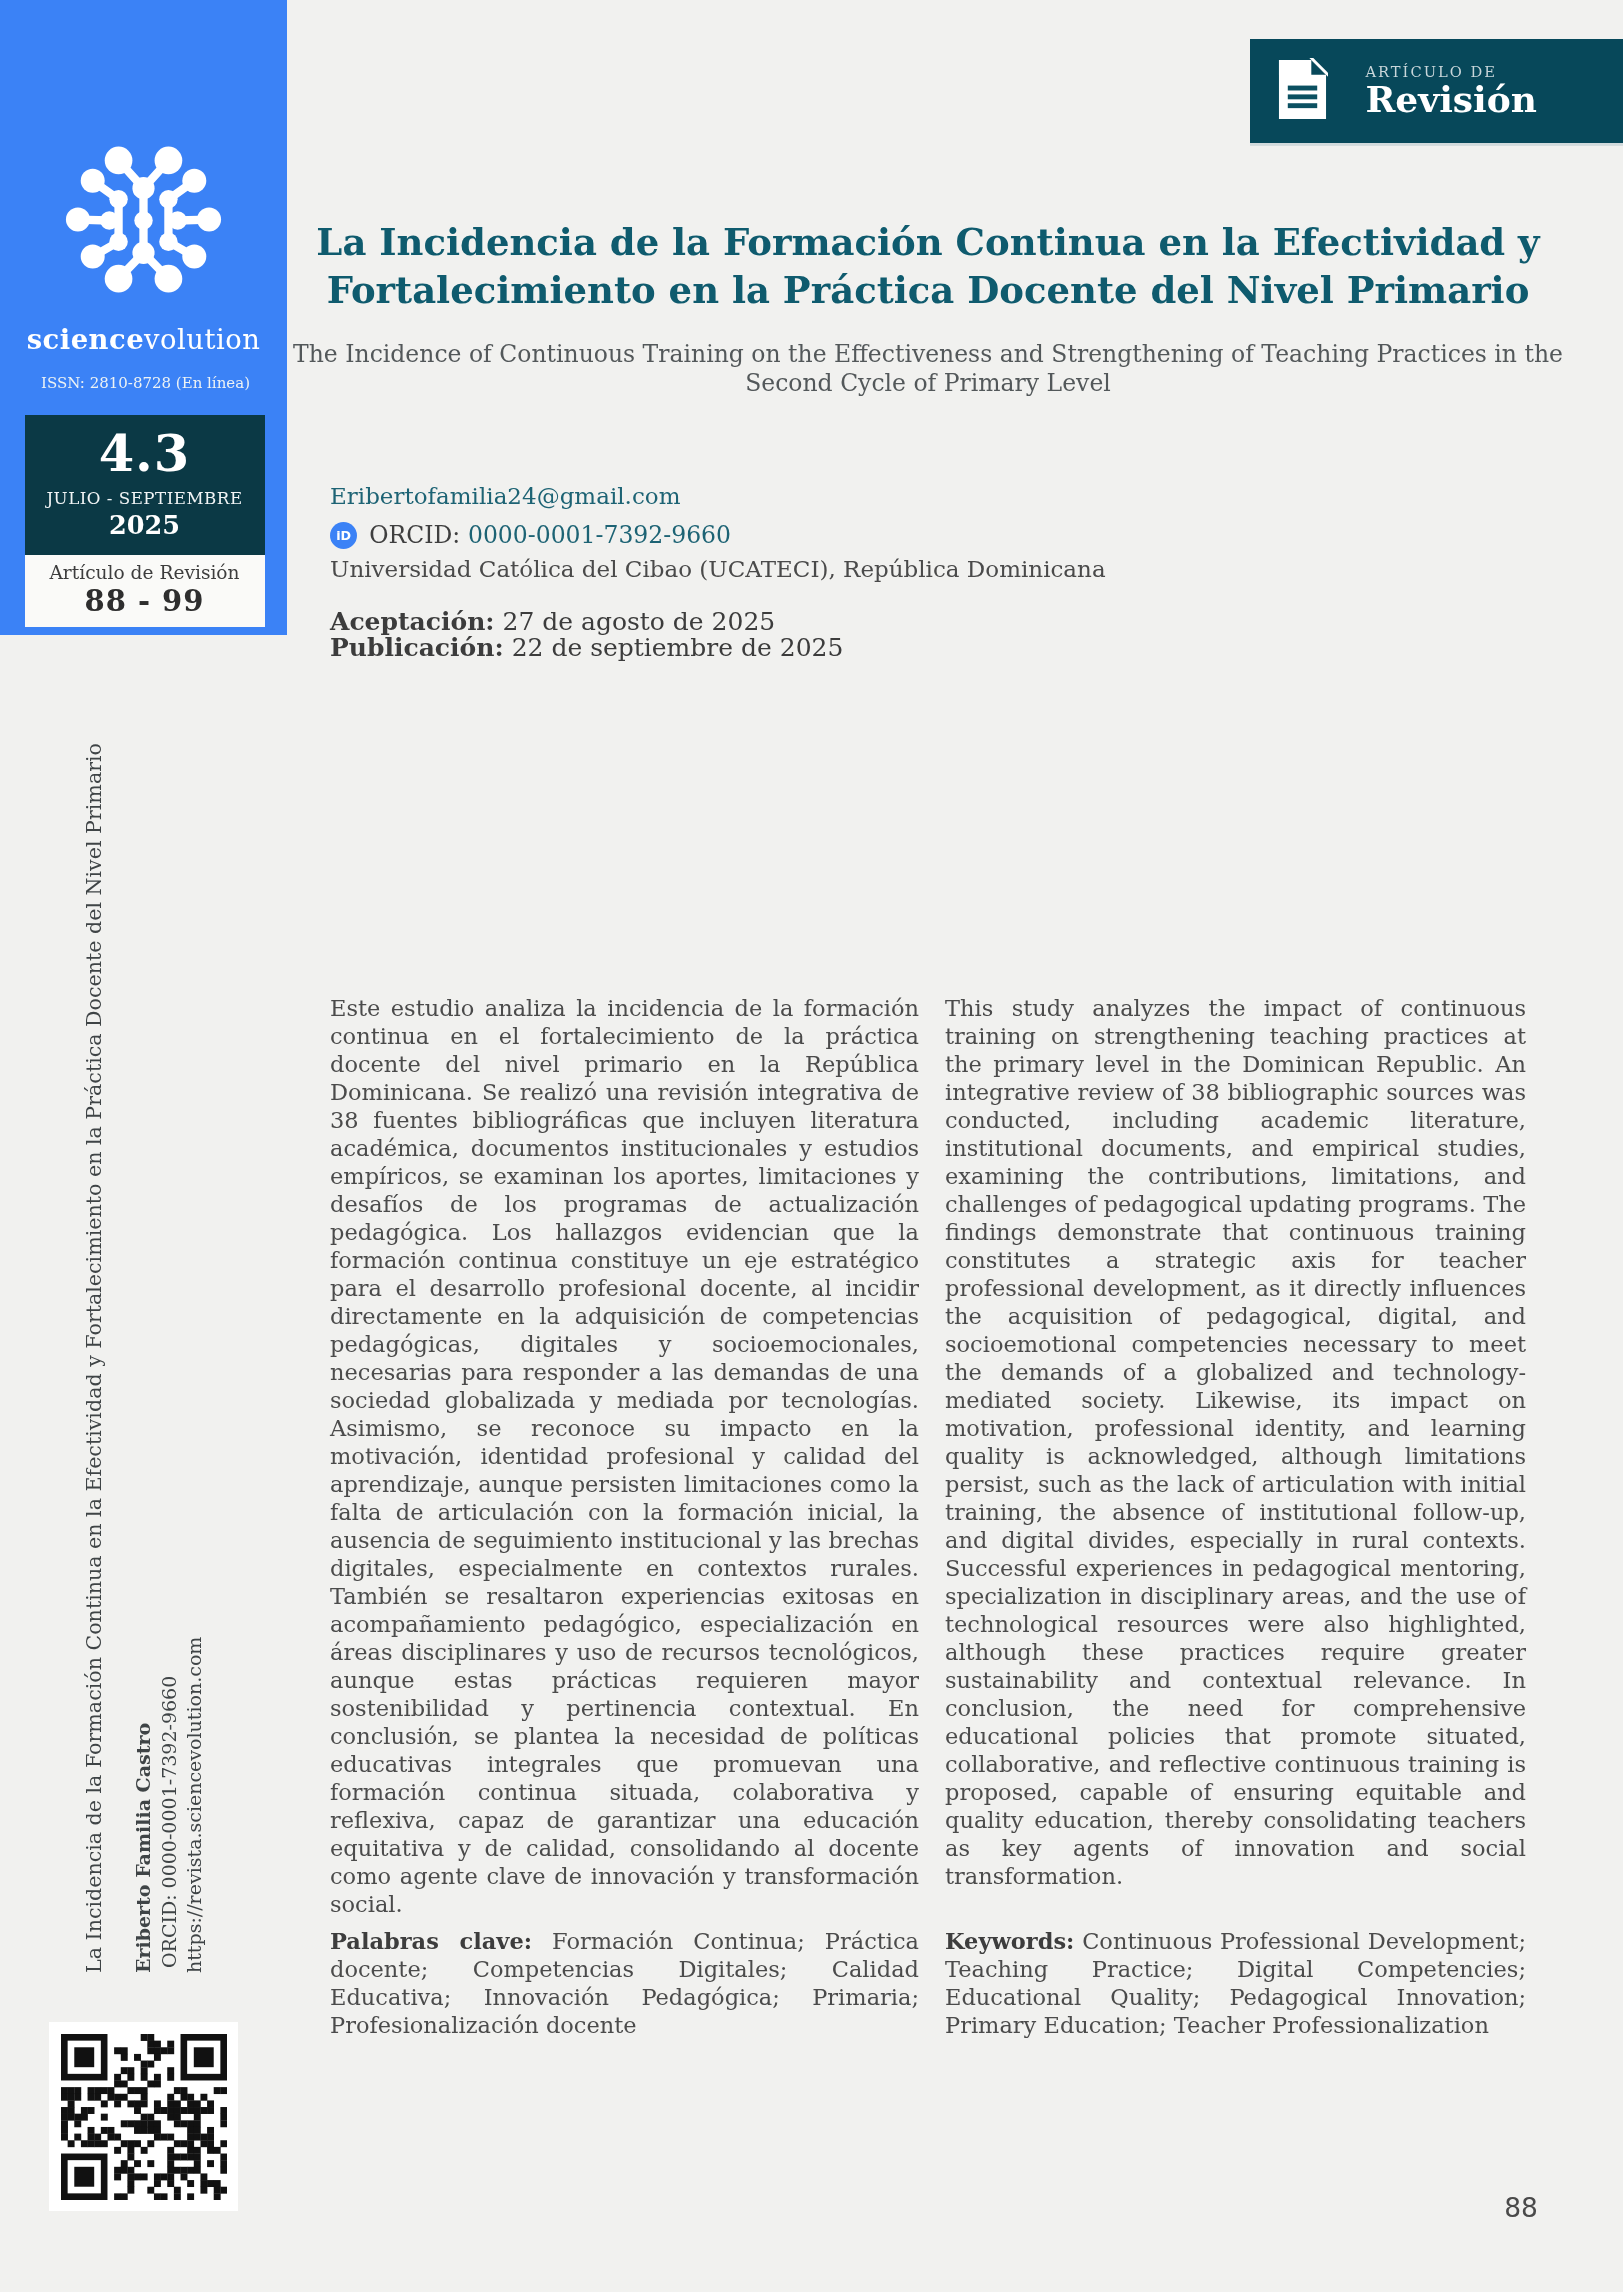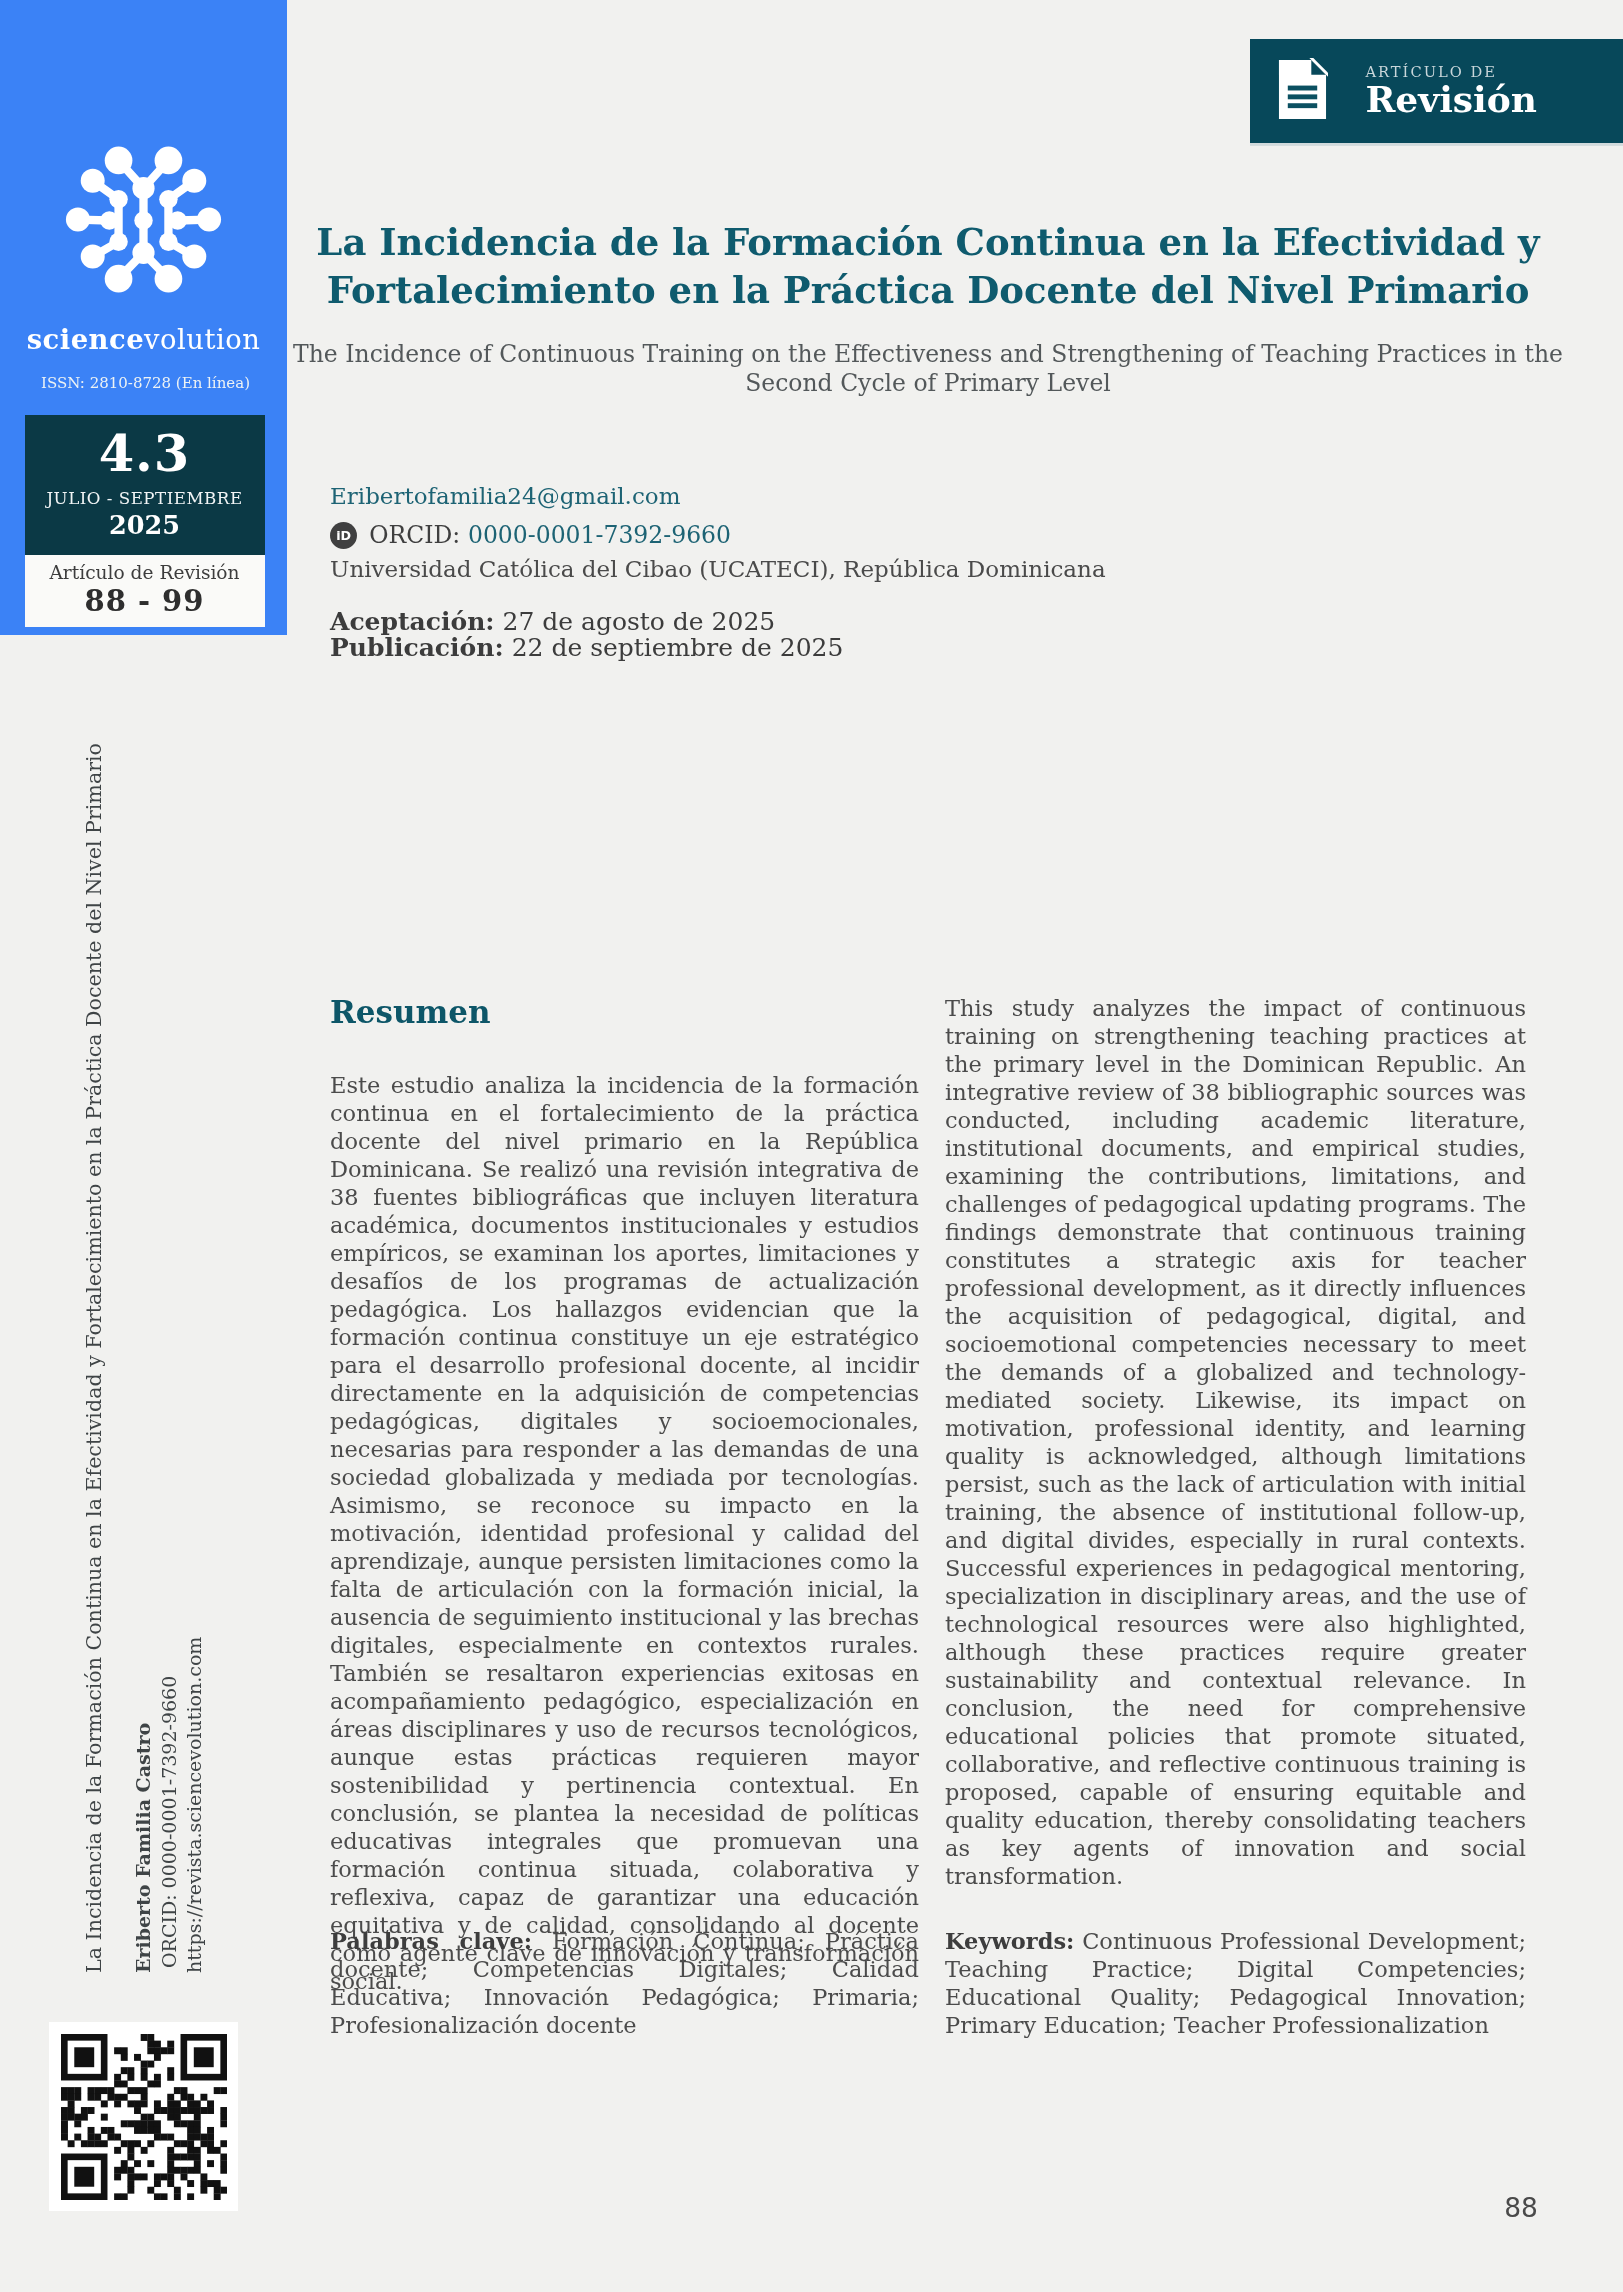--- a/index.html
+++ b/index.html
@@ -35,21 +35,21 @@
   .title-block{position:absolute;left:281px;top:218px;width:1294px;text-align:center;}
   .title-es{font-size:37px;line-height:48px;font-weight:700;color:#0f5b6e;}
   .title-en{margin-top:25.5px;font-size:23.5px;line-height:29px;color:#53585a;}
   
   .author-block{position:absolute;left:330px;top:474px;width:961px;}
   .author-line{font-size:24.5px;color:#40474b;}
   .author-name{font-weight:700;}
   .author-role{font-size:20.6px;color:#4a4f52;}
   .author-email{margin-top:8.8px;font-size:23px;color:#1d6374;}
   .orcid-row{margin-top:12.7px;display:flex;align-items:center;font-size:23.5px;color:#3f3f3f;}
-  .orcid-badge{width:27.4px;height:27.4px;border-radius:50%;background:#404040;color:#ffffff;
+  .orcid-badge{width:27.4px;height:27.4px;border-radius:50%;background:#3b82f6;color:#ffffff;
     font-family:"DejaVu Sans", sans-serif;font-weight:700;font-size:12.7px;
     display:flex;align-items:center;justify-content:center;margin-right:11.8px;}
   .orcid-value{color:#1d6374;margin-left:7.8px;}
   .affiliation{margin-top:6.9px;font-size:23px;color:#4a4a4a;}
   .dates{margin-top:26.5px;font-size:25px;line-height:26.5px;color:#3c3c3c;}
   .dates .lbl{font-weight:700;}
   
   .col{position:absolute;top:994px;}
   .col-es{left:330px;width:589px;}
   .col-en{left:945px;width:581px;}
@@ -159,21 +159,20 @@
       <span class="orcid-value">0000-0001-7392-9660</span>
     </div>
     <div class="affiliation">Universidad Católica del Cibao (UCATECI), República Dominicana</div>
     <div class="dates">
       <div><span class="lbl">Aceptación:</span> <span>27 de agosto de 2025</span></div>
       <div><span class="lbl">Publicación:</span> <span>22 de septiembre de 2025</span></div>
     </div>
   </div>
 
   <div class="col col-es">
-    <h2>Resumen</h2>
     <div class="body-text">Este estudio analiza la incidencia de la formación continua en el fortalecimiento de la práctica docente del nivel primario en la República Dominicana. Se realizó una revisión integrativa de 38 fuentes bibliográficas que incluyen literatura académica, documentos institucionales y estudios empíricos, se examinan los aportes, limitaciones y desafíos de los programas de actualización pedagógica. Los hallazgos evidencian que la formación continua constituye un eje estratégico para el desarrollo profesional docente, al incidir directamente en la adquisición de competencias pedagógicas, digitales y socioemocionales, necesarias para responder a las demandas de una sociedad globalizada y mediada por tecnologías. Asimismo, se reconoce su impacto en la motivación, identidad profesional y calidad del aprendizaje, aunque persisten limitaciones como la falta de articulación con la formación inicial, la ausencia de seguimiento institucional y las brechas digitales, especialmente en contextos rurales. También se resaltaron experiencias exitosas en acompañamiento pedagógico, especialización en áreas disciplinares y uso de recursos tecnológicos, aunque estas prácticas requieren mayor sostenibilidad y pertinencia contextual. En conclusión, se plantea la necesidad de políticas educativas integrales que promuevan una formación continua situada, colaborativa y reflexiva, capaz de garantizar una educación equitativa y de calidad, consolidando al docente como agente clave de innovación y transformación social.</div>
   </div>
   <div class="col col-en">
     <div class="body-text">This study analyzes the impact of continuous training on strengthening teaching practices at the primary level in the Dominican Republic. An integrative review of 38 bibliographic sources was conducted, including academic literature, institutional documents, and empirical studies, examining the contributions, limitations, and challenges of pedagogical updating programs. The findings demonstrate that continuous training constitutes a strategic axis for teacher professional development, as it directly influences the acquisition of pedagogical, digital, and socioemotional competencies necessary to meet the demands of a globalized and technology-mediated society. Likewise, its impact on motivation, professional identity, and learning quality is acknowledged, although limitations persist, such as the lack of articulation with initial training, the absence of institutional follow-up, and digital divides, especially in rural contexts. Successful experiences in pedagogical mentoring, specialization in disciplinary areas, and the use of technological resources were also highlighted, although these practices require greater sustainability and contextual relevance. In conclusion, the need for comprehensive educational policies that promote situated, collaborative, and reflective continuous training is proposed, capable of ensuring equitable and quality education, thereby consolidating teachers as key agents of innovation and social transformation.</div>
   </div>
   <div class="kw kw-es"><span class="lbl">Palabras clave:</span> <span>Formación Continua; Práctica docente; Competencias Digitales; Calidad Educativa; Innovación Pedagógica; Primaria; Profesionalización docente</span></div>
   <div class="kw kw-en"><span class="lbl">Keywords:</span> <span>Continuous Professional Development; Teaching Practice; Digital Competencies; Educational Quality; Pedagogical Innovation; Primary Education; Teacher Professionalization</span></div>
 
   <div class="vtext vtitle">La Incidencia de la Formación Continua en la Efectividad y Fortalecimiento en la Práctica Docente del Nivel Primario</div>
   <div class="vtext vauthor">Eriberto Familia Castro</div>

